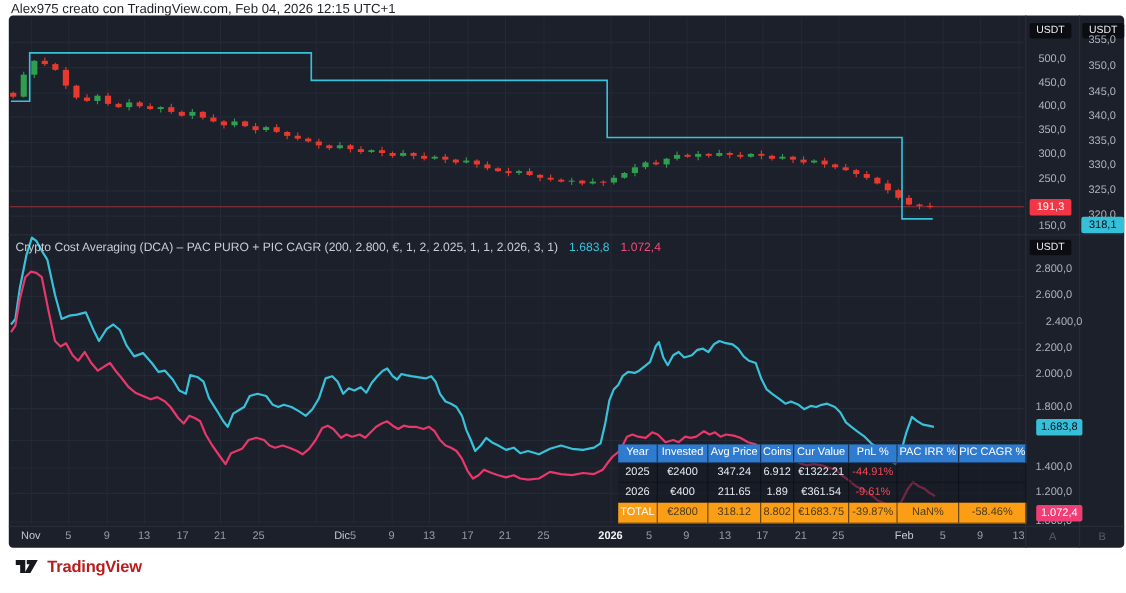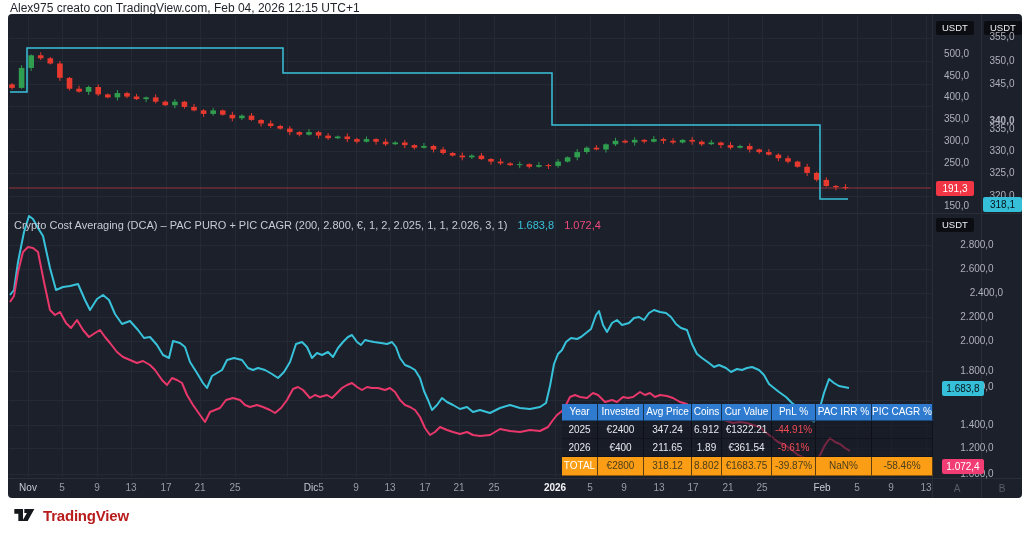--- a/index.html
+++ b/index.html
@@ -14,21 +14,21 @@
   .leg .lab{color:#b4b8c2;}
   .leg .vred{color:#f7513f;margin-right:7px;}
   .leg .chg{color:#f7513f;margin-left:4px;}
   .leg .vcyan{color:#38c2da;margin-left:7px;}
   .leg .vpink{color:#f04a7c;margin-left:7px;}
   .usdt{position:absolute;background:#0b0d12;color:#edf0f5;font-size:9.5px;line-height:14px;
         padding:0 6px;border-radius:2px;}
   .tick{position:absolute;font-size:10px;color:#aeb1bb;text-align:center;line-height:14px;}
   .a-tick{left:932px;width:49px;}
   .b-tick{left:982px;width:40px;}
-  .c-tick{left:932px;width:52px;padding-left:19px;}
+  .c-tick{left:932px;width:52px;}
   .t-tick{position:absolute;top:482px;transform:translateX(-50%);font-size:10px;color:#989ca6;}
   .t-tick.month{color:#c6c9d1;}
   .t-tick.year{color:#f2f3f6;font-weight:bold;}
   .plabel{position:absolute;font-size:10px;line-height:15px;text-align:center;border-radius:2px;}
   #lbl-close{left:936px;top:181px;width:38px;background:#f23645;color:#fff;}
   #lbl-avg{left:983px;top:197px;width:39px;background:#35bfd8;color:#081219;}
   #lbl-pac{left:942px;top:381px;width:42px;background:#35bfd8;color:#081219;}
   #lbl-pic{left:942px;top:459px;width:42px;background:#f23c74;color:#fff;}
   .ab{position:absolute;top:480px;height:17px;color:#585c68;font-size:10px;
       display:flex;align-items:center;justify-content:center;}
@@ -313,21 +313,21 @@
       <div class="tick a-tick" style="top: 47px;">500,0</div>
       <div class="tick a-tick" style="top: 69px;">450,0</div>
       <div class="tick a-tick" style="top: 90px;">400,0</div>
       <div class="tick a-tick" style="top: 112px;">350,0</div>
       <div class="tick a-tick" style="top: 134px;">300,0</div>
       <div class="tick a-tick" style="top: 156px;">250,0</div>
       <div class="tick a-tick" style="top: 199px;">150,0</div>
       <div class="tick b-tick" style="top: 30px; text-align: center;">355,0</div>
       <div class="tick b-tick" style="top: 54px;">350,0</div>
       <div class="tick b-tick" style="top: 77px;">345,0</div>
-      <div class="tick b-tick" style="top: 114px; font-weight: bold;">340,0</div>
+      <div class="tick b-tick" style="top: 99px;">340,0</div>
       <div class="tick b-tick" style="top: 122px;">335,0</div>
       <div class="tick b-tick" style="top: 144px;">330,0</div>
       <div class="tick b-tick" style="top: 166px;">325,0</div>
       <div class="tick b-tick" style="top: 189px;">320,0</div>
       <div class="tick c-tick" style="top: 238px;">2.800,0</div>
       <div class="tick c-tick" style="top: 262px;">2.600,0</div>
       <div class="tick c-tick" style="top: 286px; text-align: right;">2.400,0</div>
       <div class="tick c-tick" style="top: 310px;">2.200,0</div>
       <div class="tick c-tick" style="top: 334px;">2.000,0</div>
       <div class="tick c-tick" style="top: 364px;">1.800,0</div>

